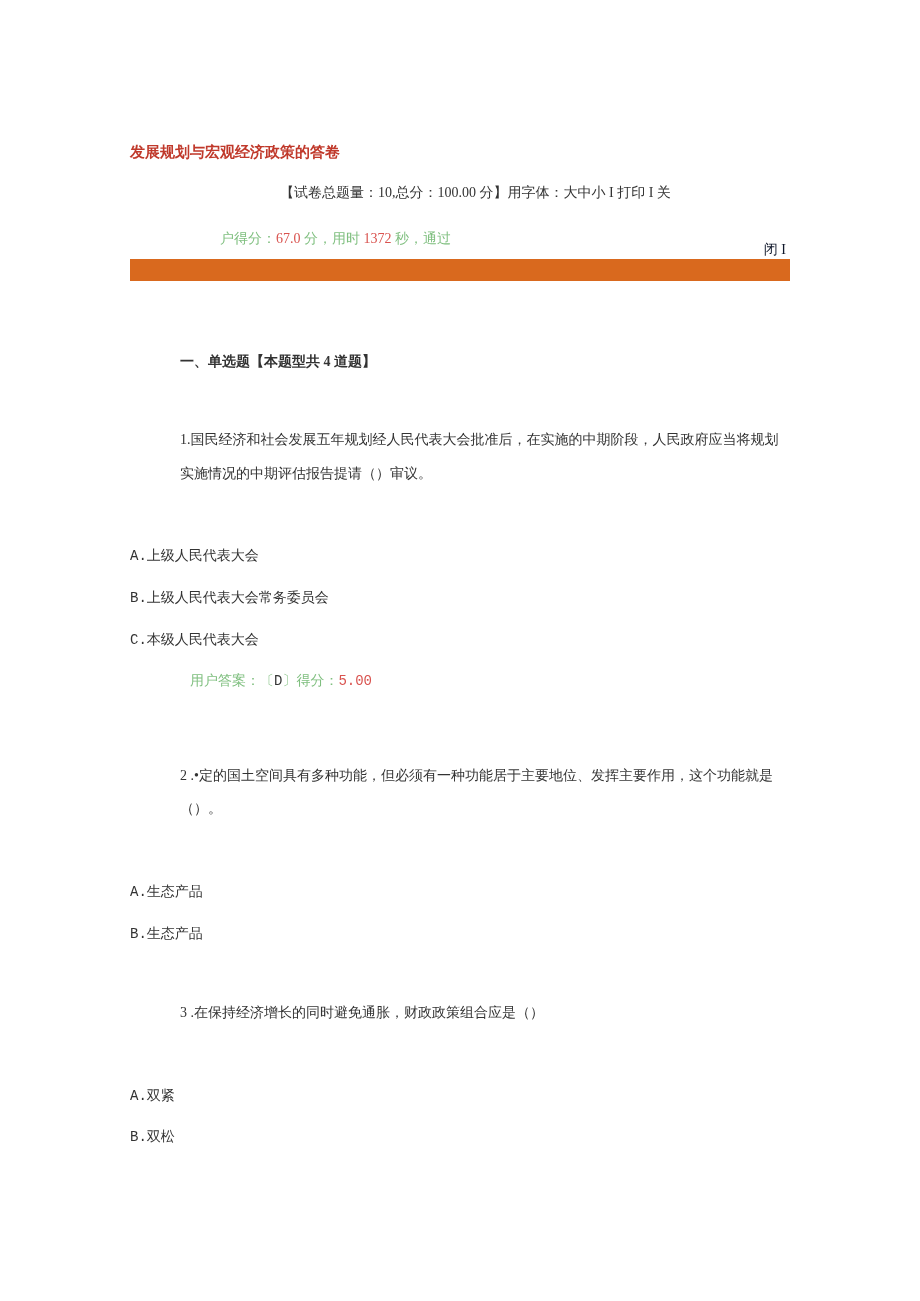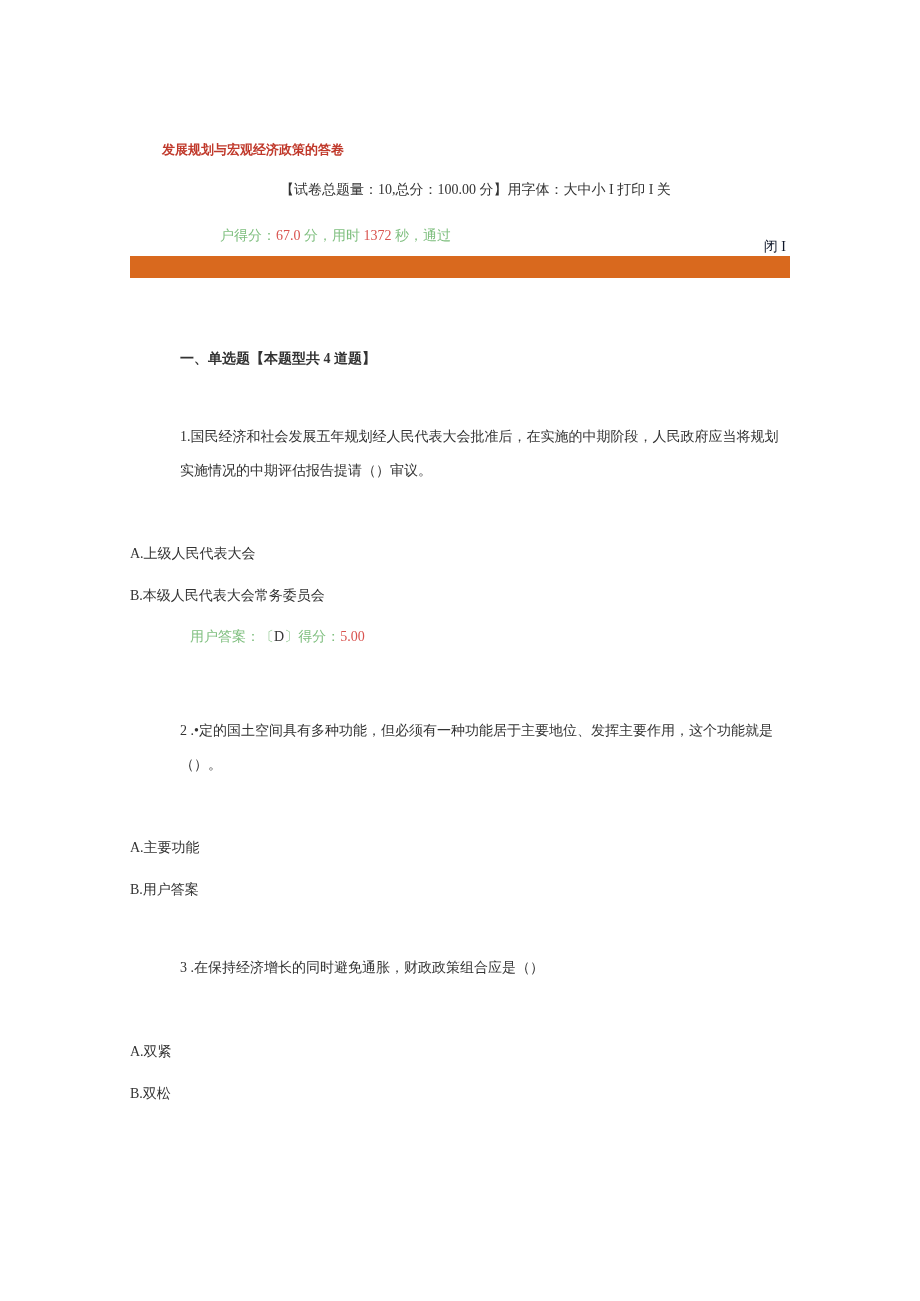--- a/index.html
+++ b/index.html
@@ -7,24 +7,23 @@
       font-family: "SimSun", "宋体", serif;
       font-size: 14px;
       color: #333;
       background: #fff;
       width: 920px;
       padding: 140px 130px 40px 130px;
       line-height: 1.6;
     }
     .title {
       color: #c0392b;
-      font-size: 13px;
+      font-size: 15px;
       font-weight: bold;
       margin-bottom: 18px;
-      margin-left: 32px;
     }
     .meta-line {
       margin-left: 150px;
       margin-bottom: 24px;
     }
     .score-line {
       margin-left: 90px;
       margin-bottom: 8px;
     }
     .green { color: #7fbf7f; }
@@ -58,21 +57,21 @@
       line-height: 2.4;
       margin-bottom: 8px;
     }
     .answer-line {
       margin-left: 60px;
       margin-bottom: 60px;
       line-height: 2.4;
     }
     .answer-line.alt { margin-left: 100px; }
     .q-num { display: inline; }
-    .options-block { margin-bottom: 45px; }
+    .options-block { margin-bottom: 45px; font-family: Liberation Mono, monospace; }
   </style>
 </head>
 <body>
 
 <div class="title">发展规划与宏观经济政策的答卷</div>
 
 <div class="meta-line">
   <span>【试卷总题量：</span><span>10</span><span>,总分：</span><span>100.00</span><span> 分】</span><span>用字体：大中小 I 打印 I 关</span>
 </div>
 
@@ -85,33 +84,34 @@
 </div>
 
 <div class="section-header">一、单选题【本题型共 4 道题】</div>
 
 <div class="question">
   <span class="question-text">1.国民经济和社会发展五年规划经人民代表大会批准后，在实施的中期阶段，人民政府应当将规划实施情况的中期评估报告提请（）审议。</span>
 </div>
 
 <div class="options-block">
   <div class="options">A.上级人民代表大会</div>
-  <div class="options">B.本级人民代表大会常务委员会</div>
+  <div class="options">B.上级人民代表大会常务委员会</div>
+  <div class="options">C.本级人民代表大会</div>
   <div class="answer-line">
     <span class="green">用户答案：〔</span><span>D</span><span class="green">〕得分：</span><span class="red">5.00</span>
   </div>
 </div>
 
 <div class="question">
   <span class="q-num">2</span><span class="question-text"> .•定的国土空间具有多种功能，但必须有一种功能居于主要地位、发挥主要作用，这个功能就是（）。</span>
 </div>
 
 <div class="options-block">
-  <div class="options">A.主要功能</div>
-  <div class="options">B.用户答案</div>
+  <div class="options">A.生态产品</div>
+  <div class="options">B.生态产品</div>
 </div>
 
 <div class="question">
   <span class="q-num">3</span><span class="question-text">     .在保持经济增长的同时避免通胀，财政政策组合应是（）</span>
 </div>
 
 <div class="options-block">
   <div class="options">A.双紧</div>
   <div class="options">B.双松</div>
 </div>

